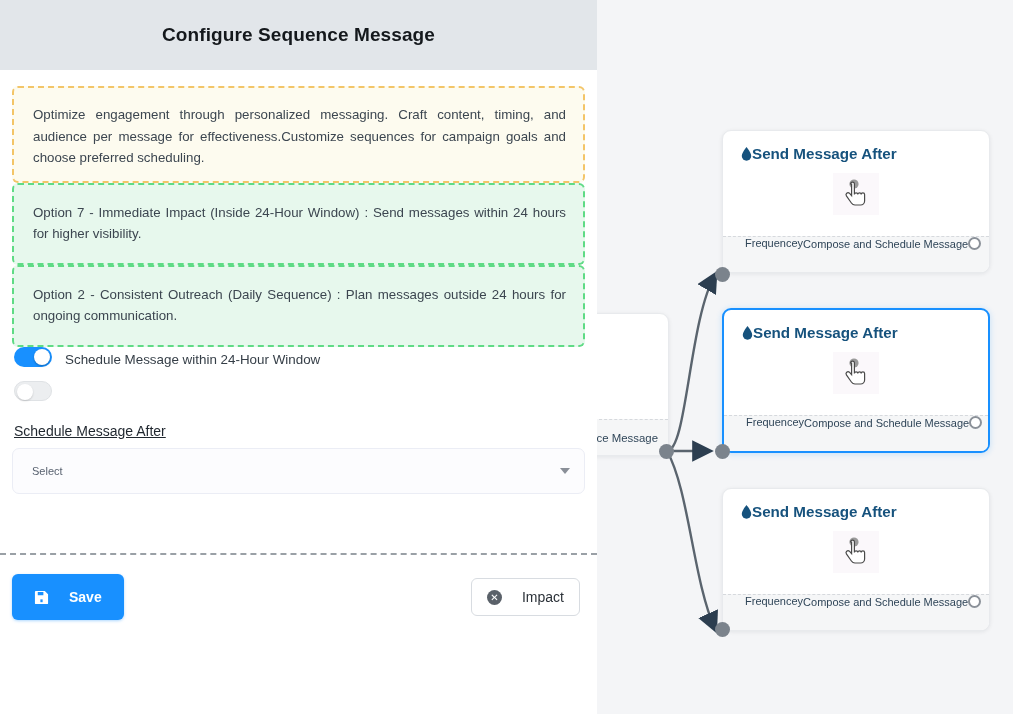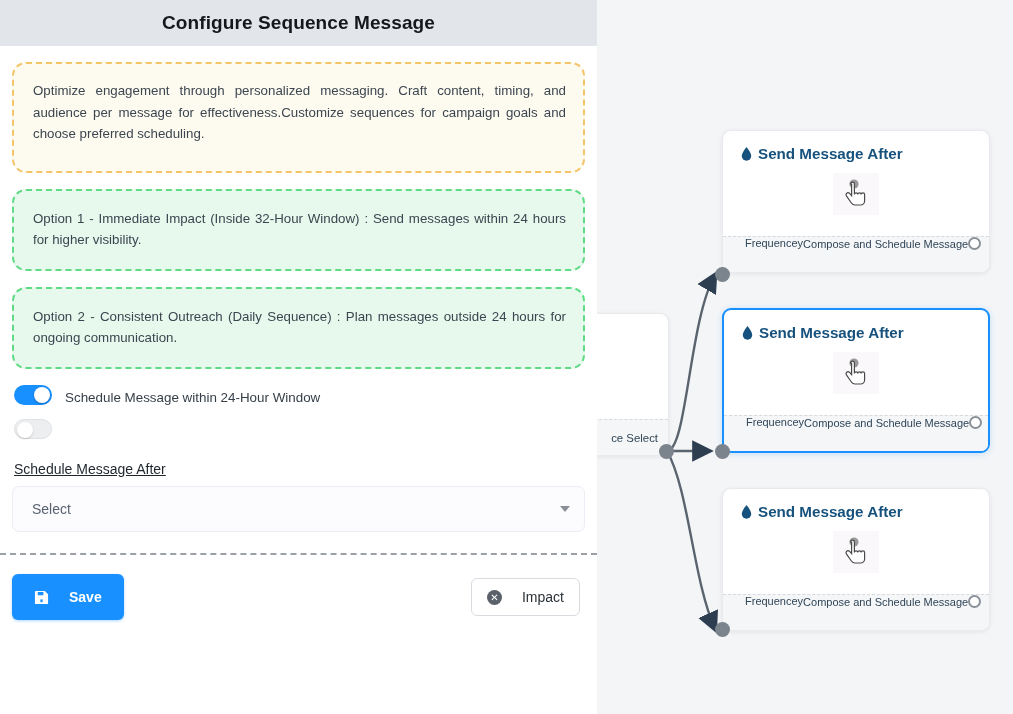--- a/index.html
+++ b/index.html
@@ -19,45 +19,45 @@
   .panel {
     position: absolute;
     left: 0; top: 0;
     width: 597px;
     height: 714px;
     background: #ffffff;
     box-sizing: border-box;
     overflow: hidden;
   }
   .panel-header {
-    height: 46px;
+    height: 70px;
     background: #e2e6ea;
     display: flex;
     align-items: center;
     justify-content: center;
   }
   .panel-title {
     font-size: 19px;
     font-weight: bold;
     color: #14181c;
     letter-spacing: 0.1px;
   }
   .panel-body {
     padding: 16px 12px 0 12px;
   }
 
   .note {
     box-sizing: border-box;
-    border-radius: 14px;
-    padding: 16px 17px 26px 19px;
+    border-radius: 6px;
+    padding: 16px 17px 12px 19px;
     font-size: 13.3px;
     line-height: 1.62;
     text-align: justify;
     color: #3c4650;
-    margin-bottom: 16px;
+    margin-bottom: 0;
   }
   .note-info {
     background: #fdfbef;
     border: 2px dashed #f3c568;
   }
   .note-ok {
     background: #e7f8ed;
     border: 2px dashed #5fdb85;
     padding-top: 17px;
     padding-bottom: 18px;
@@ -102,21 +102,21 @@
   .select-box {
     box-sizing: border-box;
     height: 46px;
     border: 1px solid #ebedf5;
     border-radius: 7px;
     background: #fcfcfe;
     display: flex;
     align-items: center;
     padding: 0 14px 0 19px;
   }
-  .select-value { flex: 1; font-size: 14px; color: #596270; }
+  .select-value { flex: 1; font-size: 11px; color: #596270; }
   .caret {
     width: 0; height: 0;
     border-left: 5px solid transparent;
     border-right: 5px solid transparent;
     border-top: 6px solid #8a8f98;
   }
 
   .panel-divider {
     position: absolute;
     left: 0; right: 0;
@@ -190,21 +190,20 @@
     overflow: hidden;
   }
   .node.selected {
     border: 2px solid #1890ff;
     box-shadow: 0 1px 6px rgba(24,144,255,.22);
   }
   .node-main { height: 105px; position: relative; }
   .node-title {
     display: flex;
     align-items: center;
-    gap: 6px;
     padding: 14px 0 0 18px;
     font-size: 15.2px;
     font-weight: bold;
     color: #16527d;
   }
   .node-cursor {
     position: absolute;
     left: 50%;
     transform: translateX(-50%);
     top: 42px;
@@ -272,21 +271,21 @@
 
 <div class="panel">
 
   <div class="panel-header">
     <div class="panel-title">Configure Sequence Message</div>
   </div>
 
   <div class="panel-body">
 
     <div class="note note-info">Optimize engagement through personalized messaging. Craft content, timing, and audience per message for effectiveness.Customize sequences for campaign goals and choose preferred scheduling.</div>
-    <div class="note note-ok">Option 1 - Immediate Impact (Inside 32-Hour Window) : Send messages within 24 hours for higher visibility.</div>
+    <div class="note note-ok">Option 7 - Immediate Impact (Inside 24-Hour Window) : Send messages within 24 hours for higher visibility.</div>
     <div class="note note-ok">Option 2 - Consistent Outreach (Daily Sequence) : Plan messages outside 24 hours for ongoing communication.</div>
 
     <div class="toggle-row">
       <div class="switch on">
         <div class="knob"></div>
       </div>
       <div class="toggle-label">Schedule Message within 24-Hour Window</div>
     </div>
 
     <div class="toggle-row second">
@@ -330,21 +329,21 @@
         <path d="M0,0 L9,4.5 L0,9 z" fill="#2c3e50"></path>
       </marker>
     </defs>
     <path d="M70,451 C90,451 92,320 118,275" stroke="#5a646e" stroke-width="2.4" fill="none" marker-end="url(#arw)"></path>
     <path d="M70,451 L112,451" stroke="#5a646e" stroke-width="2.4" fill="none" marker-end="url(#arw)"></path>
     <path d="M70,451 C92,490 96,580 118,629" stroke="#5a646e" stroke-width="2.4" fill="none" marker-end="url(#arw)"></path>
   </svg>
 
   <div class="ghost-node">
     <div class="ghost-main"></div>
-    <div class="ghost-foot">ce Select</div>
+    <div class="ghost-foot">ce Message</div>
   </div>
   <div class="port-in" style="left:62px; top:444px;"></div>
 
   <div class="node" style="left:125px; top:130px;">
     <div class="node-main">
       <div class="node-title">
         <svg class="drop" viewBox="0 0 12 16">
           <path fill="#16527d" d="M6 0C6 0 0.6 6.4 0.6 10.2A5.4 5.4 0 0 0 11.4 10.2C11.4 6.4 6 0 6 0z"></path>
         </svg>
         <span>Send Message After</span>

